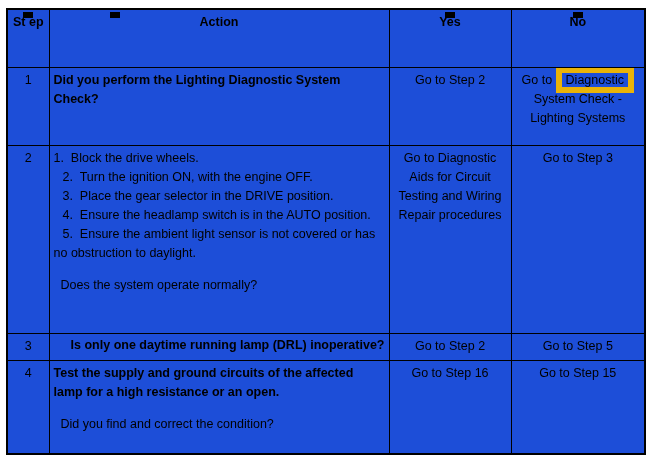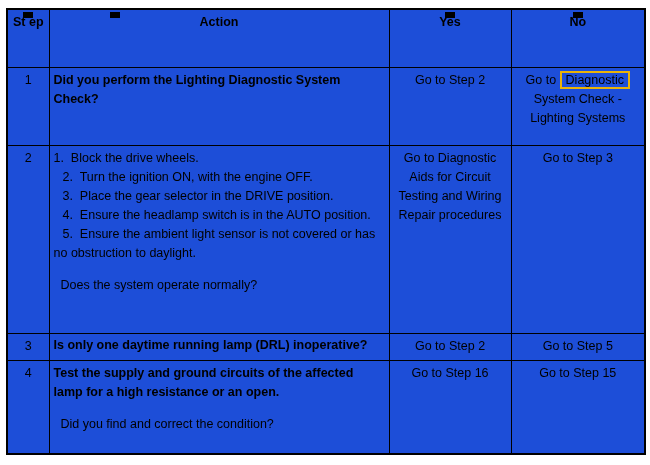--- a/index.html
+++ b/index.html
@@ -63,21 +63,21 @@
   .v-bottom { vertical-align: bottom; }
   .v-top    { vertical-align: top; }
   .v-mid    { vertical-align: middle; }
   .pad-b    { padding-bottom: 9px; }
   .action-cell { padding-left: 5px; padding-right: 6px; padding-top: 5px; }
   .action-item { white-space: pre-wrap; }
   .action-item.indented { text-indent: 9px; }
   .action-question { margin-top: 13px; padding-left: 7px; }
   .action-main { white-space: pre-wrap; font-weight: bold; }
   .link-box {
-    border: 2px solid #eab308;
+    border: 6px solid #eab308;
     padding: 0 4px;
   }
   .no-line { text-align: center; }
 </style>
 </head>
 <body>
 
 <div class="page">
   <table class="diag">
     <colgroup>
@@ -138,21 +138,21 @@
       <td class="yesno v-bottom pad-b">
         <div>Go to Diagnostic Aids for Circuit Testing and Wiring Repair procedures</div>
       </td>
       <td class="yesno v-bottom pad-b">
         <div>Go to Step 3</div>
       </td>
     </tr>
 
     <tr style="height:27px;">
       <td class="step">3</td>
-      <td class="action-cell v-mid" style="padding-top:2px;">
+      <td class="action-cell v-mid" style="padding-top:2px;text-align:right;">
         <div class="action-main">Is only one daytime running lamp (DRL) inoperative?</div>
       </td>
       <td class="yesno v-mid">
         <div>Go to Step 2</div>
       </td>
       <td class="yesno v-mid">
         <div>Go to Step 5</div>
       </td>
     </tr>
 

